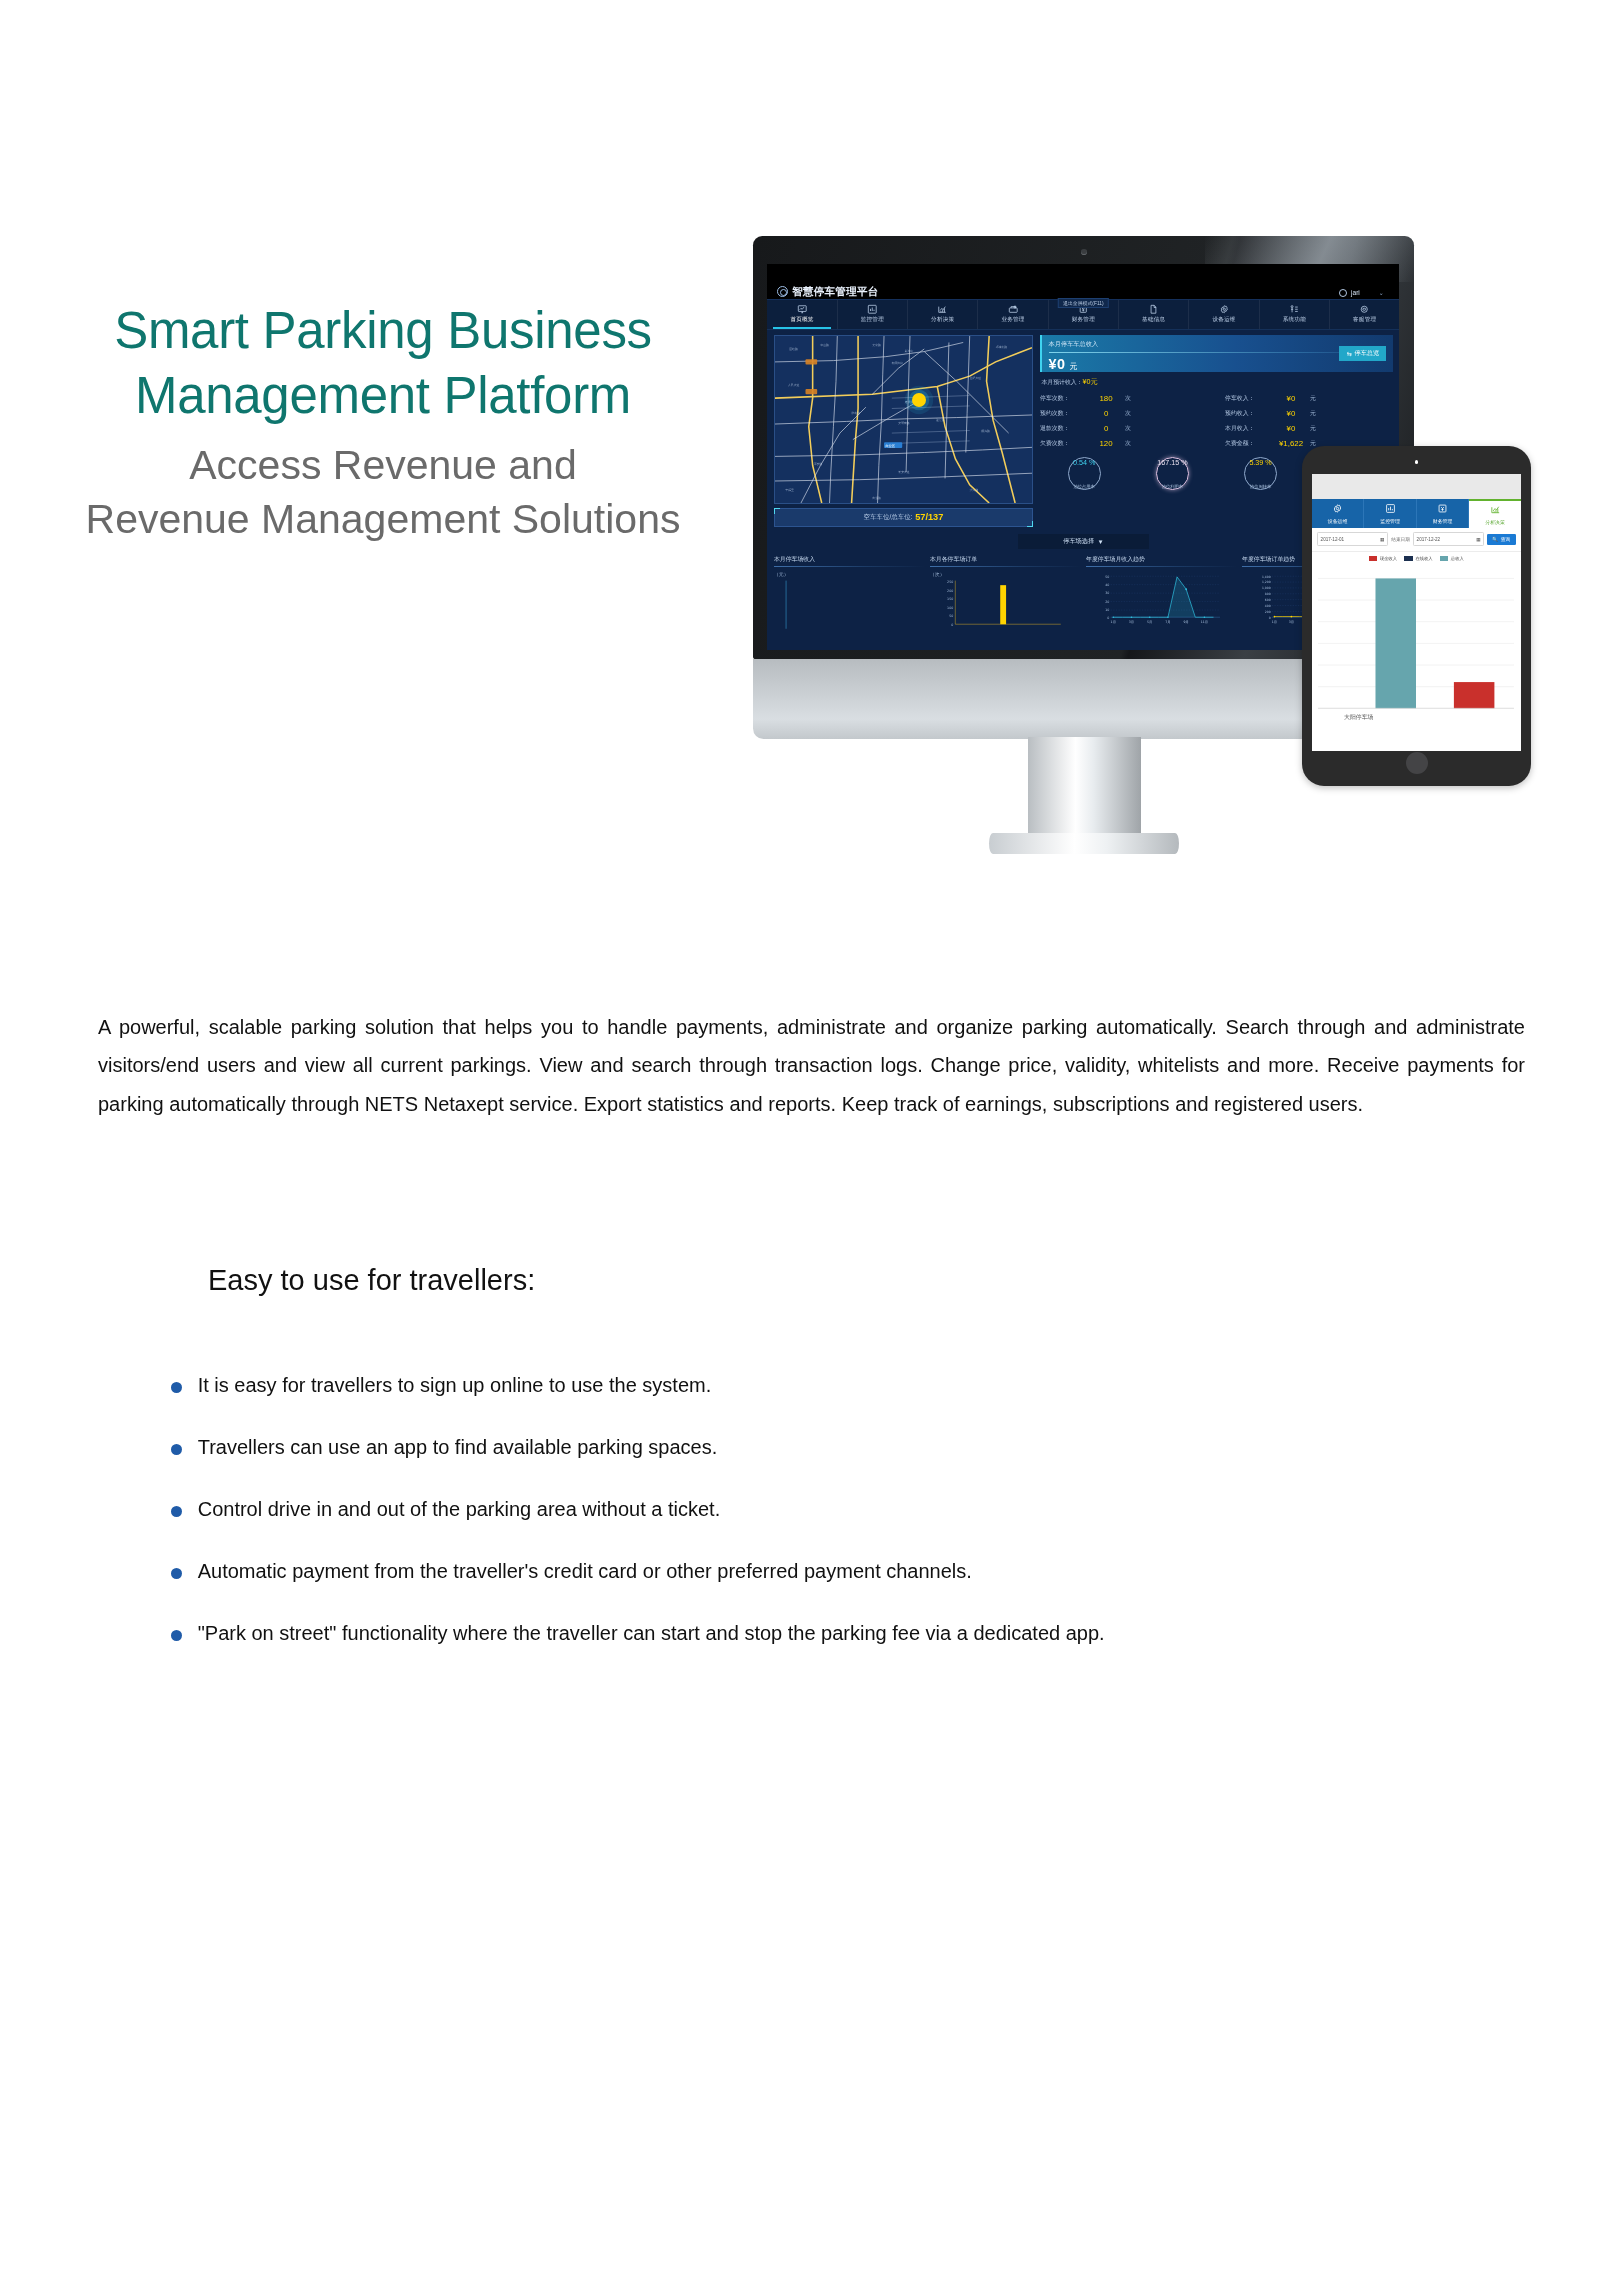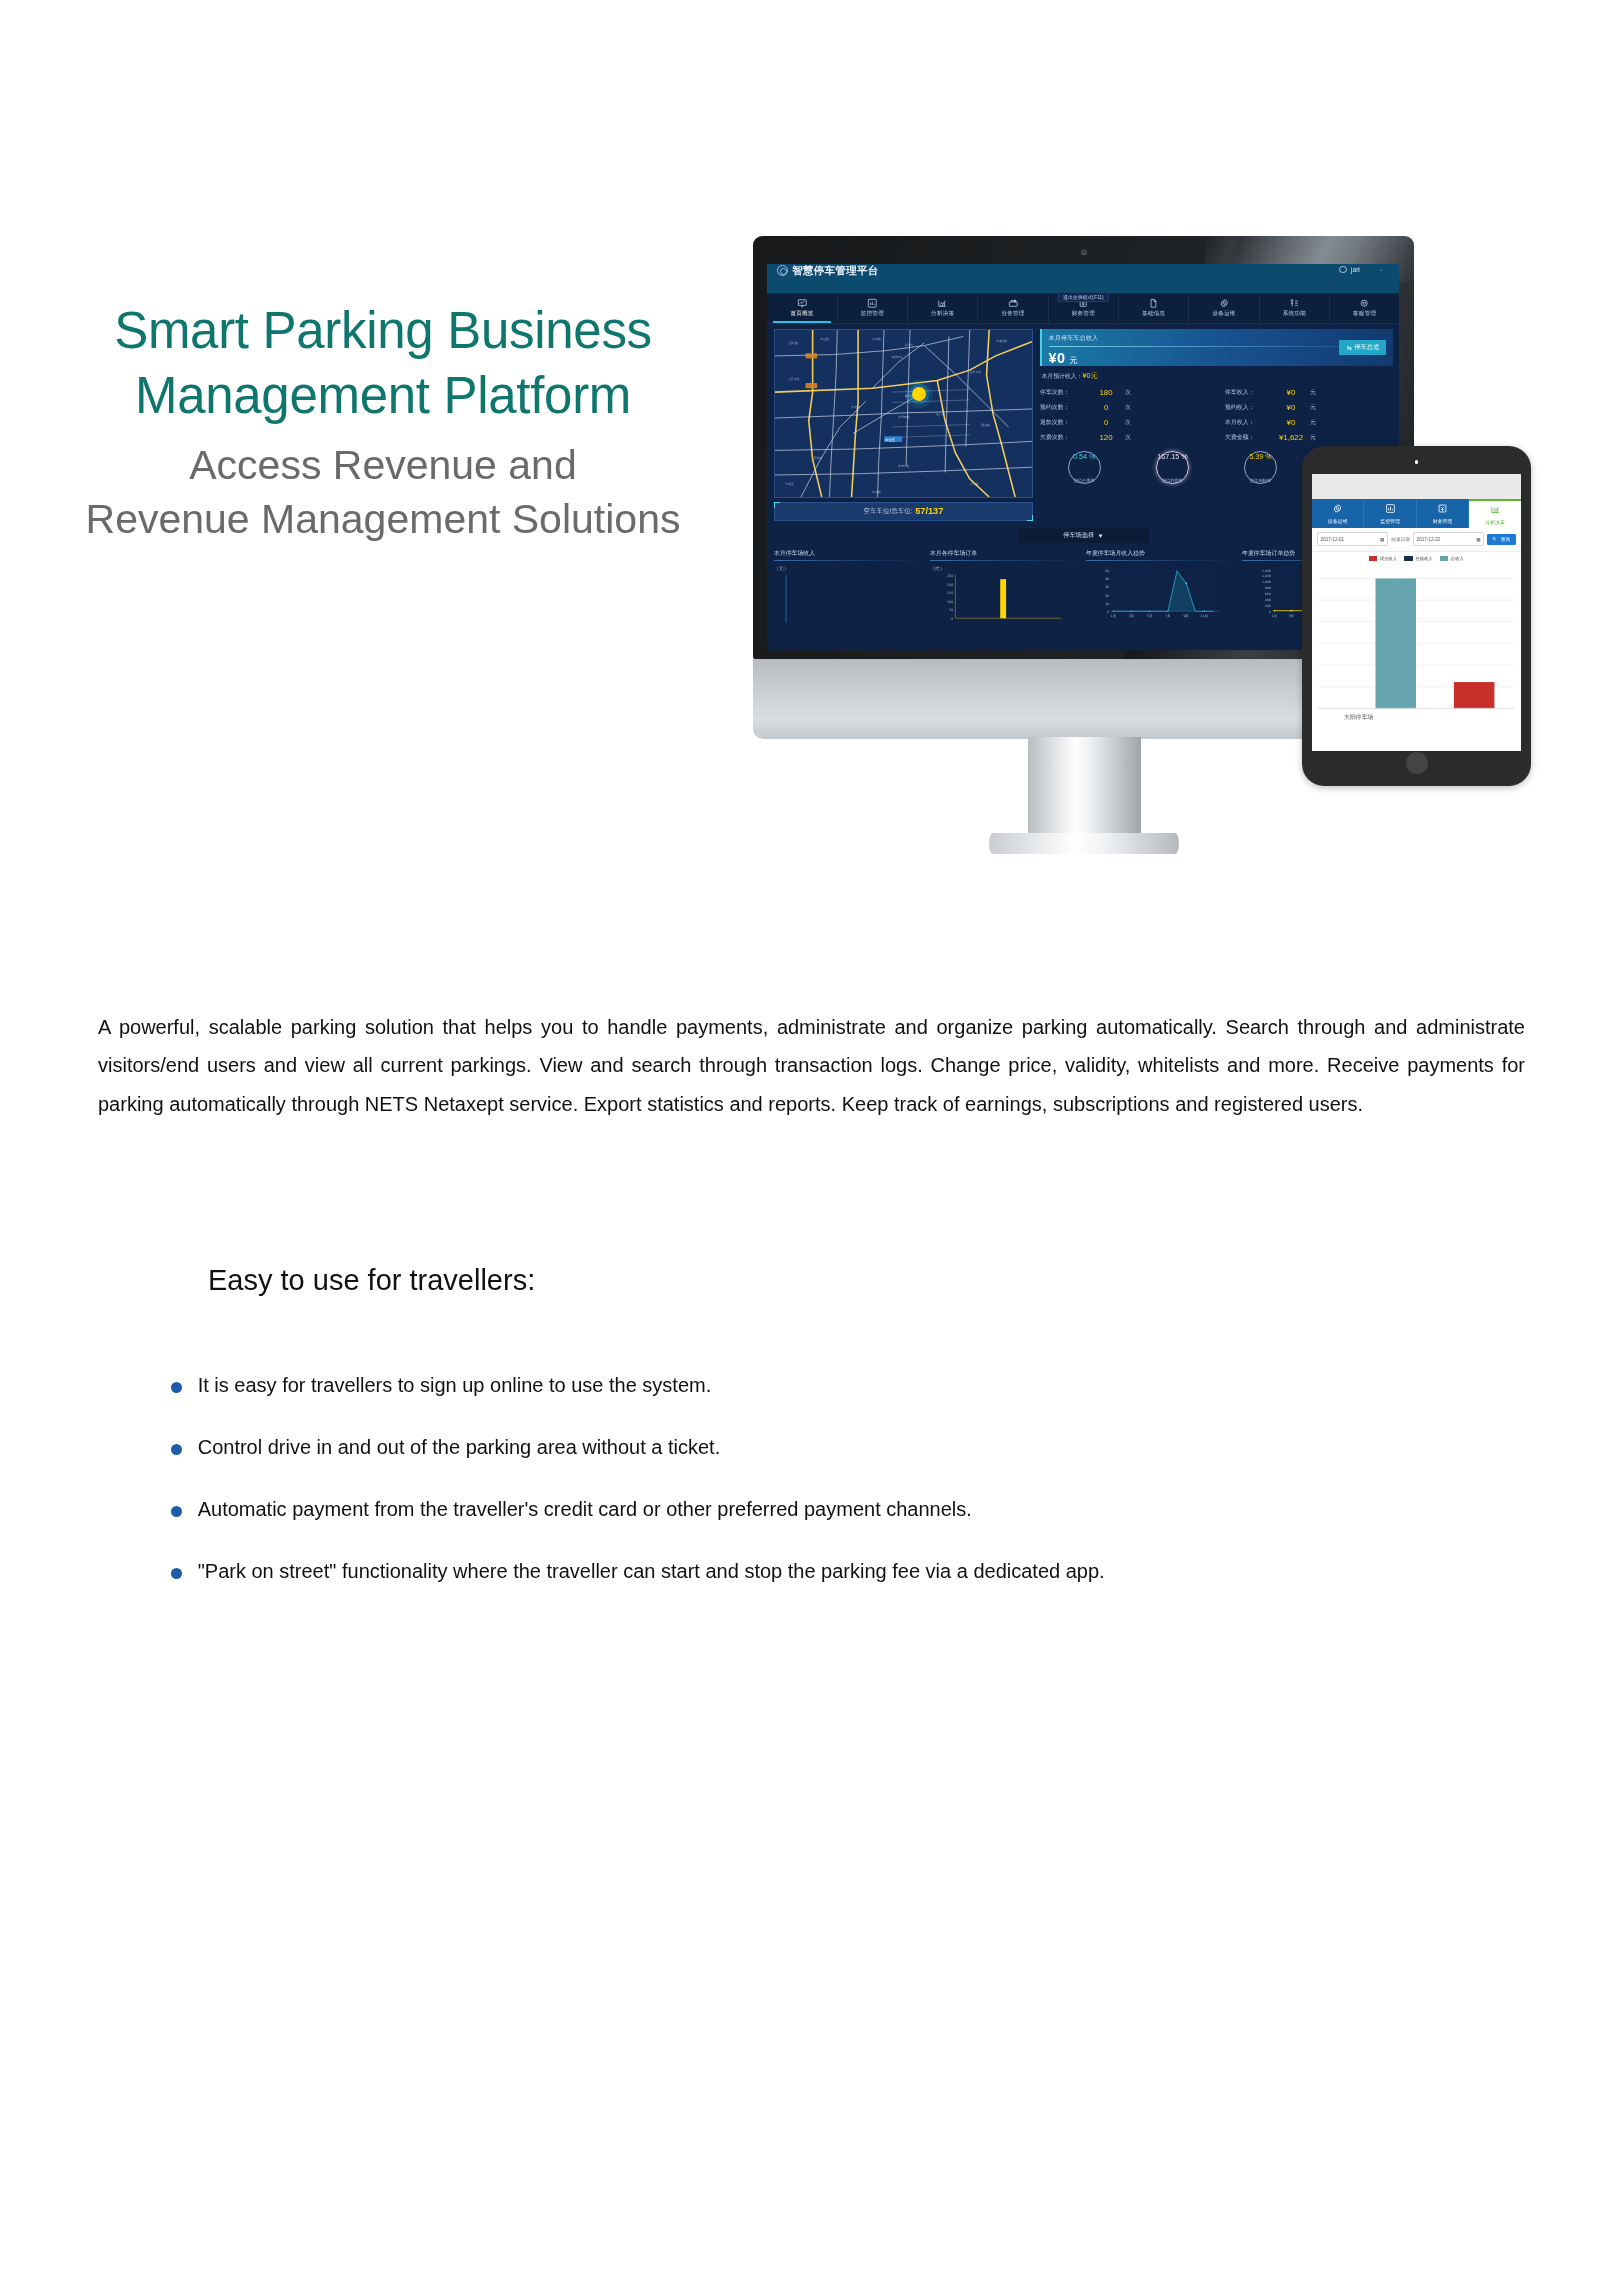--- a/index.html
+++ b/index.html
@@ -31,21 +31,21 @@
               background:linear-gradient(180deg,#b7bcc0 0%,#cbd0d4 45%,#d9dee2 75%,#c3c8cc 100%);
               border-radius:0 0 10.5px 10.5px; }
   .mon-neck { position:absolute; left:50%; top:501px; margin-left:-56px; width:113px; height:105px;
               background:linear-gradient(90deg,#b9bec2 0%,#ffffff 42%,#e8ecef 58%,#9fa4a8 100%); }
   .mon-foot { position:absolute; left:50%; top:597px; margin-left:-95px; width:190px; height:21px;
               background:linear-gradient(90deg,#c8cdd1 0%,#ffffff 45%,#eef1f3 62%,#b4b9bd 100%);
               border-radius:3.9px/50%; }
 
   
   .dash { position:absolute; inset:0; background:#0d2245; color:#cfe0f5; }
-  .dash-header { height:30px; background:#0c4a6e; display:flex; align-items:flex-start;
+  .dash-header { height:36px; background:#000000; display:flex; align-items:flex-end;
                  padding:0 9.2px; justify-content:space-between; border-bottom:0.7px solid #14305c; }
   .dash-brandgrp { display:flex; align-items:center; gap:4.6px; }
   .dash-logo { width:11px; height:11px; border-radius:50%; border:0.9px solid #9dbde4;
                position:relative; flex:none; }
   .dash-logo::before{ content:""; position:absolute; left:2.3px; top:2.3px; width:5.2px; height:5.2px;
                border-radius:50%; border:0.9px solid #9dbde4;}
   .dash-title { font-size:10.5px; color:#eaf2fd; font-weight:700; letter-spacing:0.3px; }
   .userbox { display:flex; align-items:center; gap:4.6px; padding:2px 6.5px; }
   .user-av { width:7.9px;height:7.9px;border-radius:50%;border:0.8px solid #b6cce8; flex:none;}
   .user-name { font-size:6.5px; color:#d8e6f8; }
@@ -682,20 +682,24 @@
 
   <h2 class="section-h">Easy to use for travellers:</h2>
 
   <ul class="bullets">
     <li class="bullet">
       <span class="dot"></span>
       <span class="btxt">It is easy for travellers to sign up online to use the system.</span>
     </li>
     <li class="bullet">
       <span class="dot"></span>
+      <span class="btxt">Travellers can use an app to find available parking spaces.</span>
+    </li>
+    <li class="bullet">
+      <span class="dot"></span>
       <span class="btxt">Control drive in and out of the parking area without a ticket.</span>
     </li>
     <li class="bullet">
       <span class="dot"></span>
       <span class="btxt just">Automatic payment from the traveller's credit card or other preferred payment channels.</span>
     </li>
     <li class="bullet">
       <span class="dot"></span>
       <span class="btxt just">"Park on street" functionality where the traveller can start and stop the parking fee via a dedicated app.</span>
     </li>

